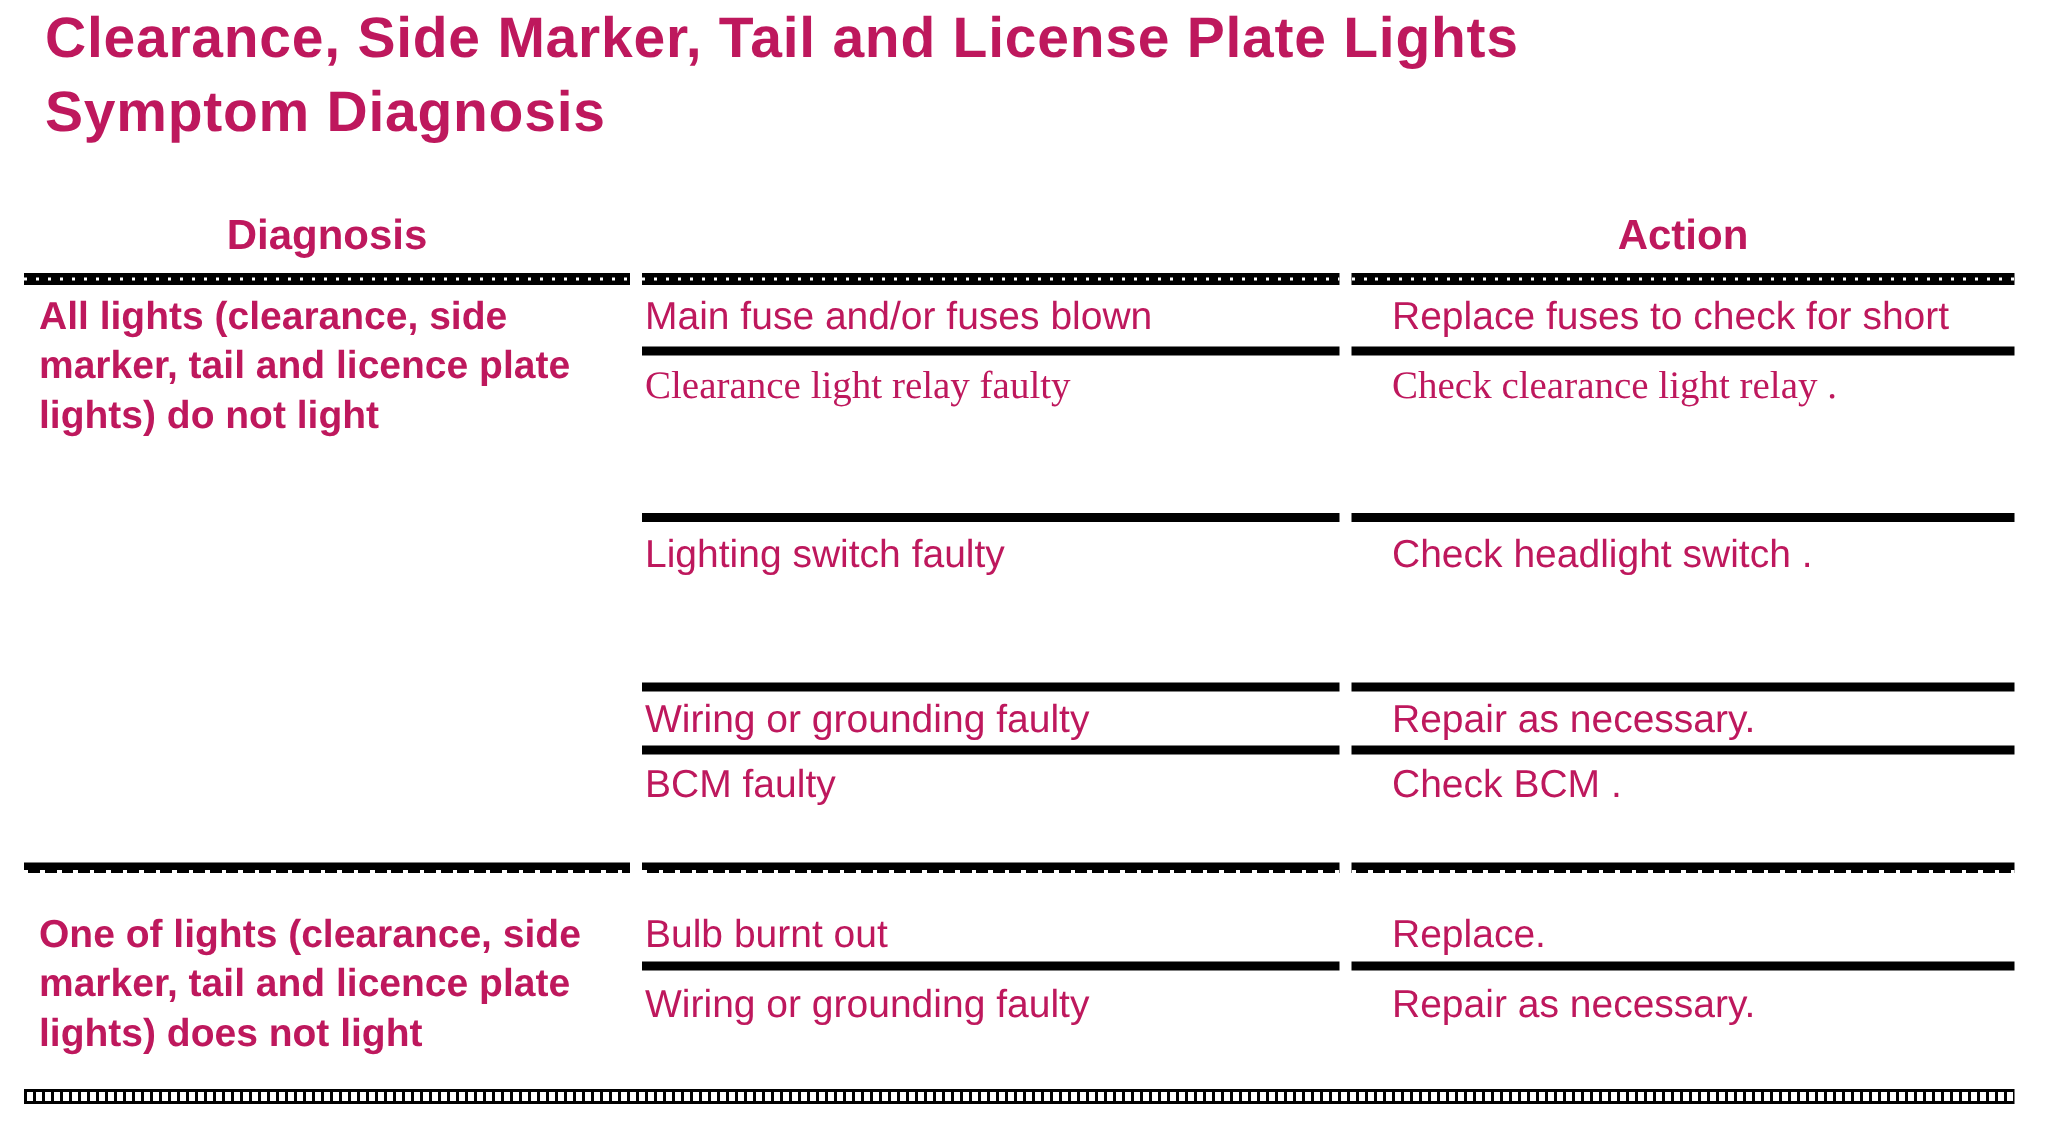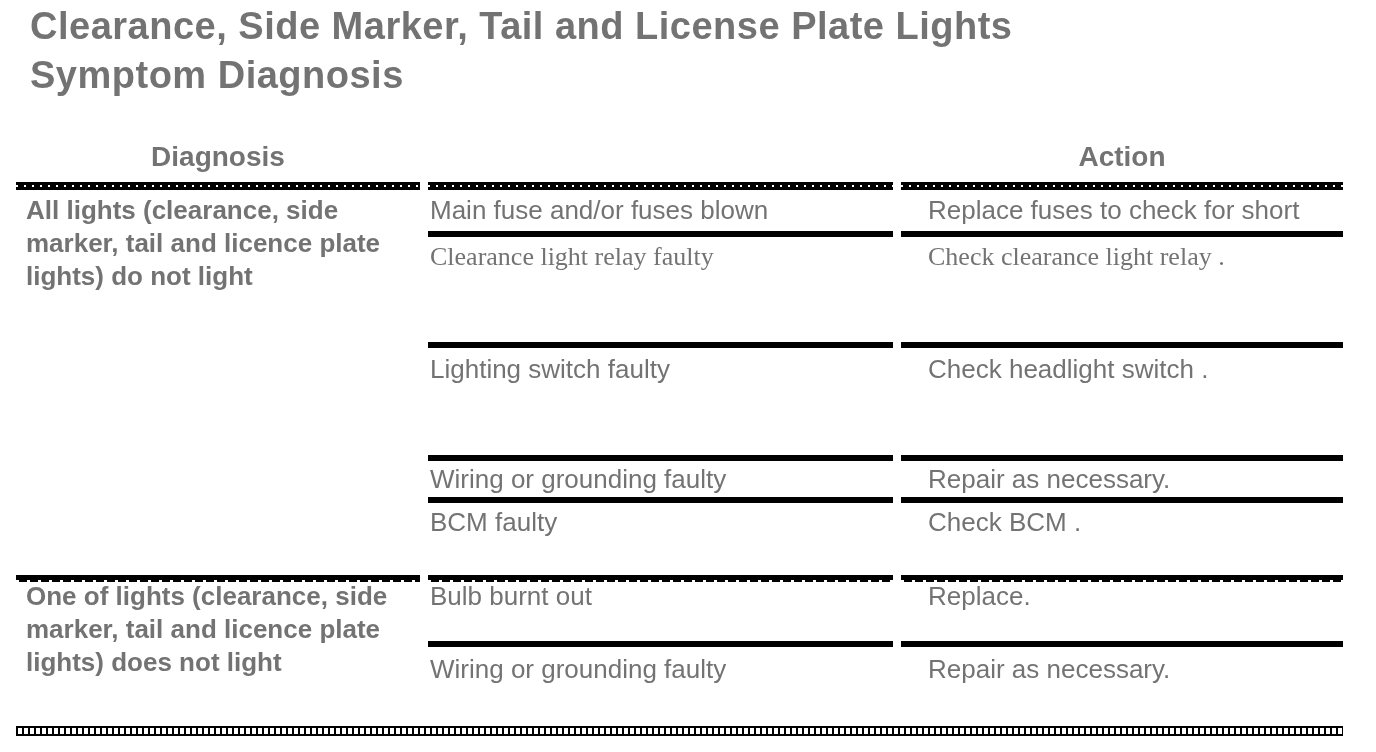--- a/index.html
+++ b/index.html
@@ -1,17 +1,17 @@
 <!DOCTYPE html>
 <html><head>
 <meta charset="utf-8">
 <style>
   html,body{margin:0;padding:0;background:#fff;}
   .page{
-    position:relative;width:1376px;height:752px;background:#fff;color:#737373;
+    position:relative;width:1376px;height:752px;background:#fff;color:#be185d;
     font-family:"Liberation Sans", sans-serif;overflow:hidden;
   }
   .title{
     position:absolute;left:30px;top:2px;margin:0;
     font-size:38px;font-weight:bold;line-height:49px;letter-spacing:.5px;
   }
   .title span{display:block;}
   .col-header{
     position:absolute;top:141px;font-size:28px;font-weight:bold;text-align:center;
   }
@@ -47,21 +47,21 @@
   }
 
   .cell{position:absolute;font-size:26px;line-height:33px;}
   .cond{font-weight:bold;left:26px;width:398px;}
   .cause{left:430px;width:460px;white-space:nowrap;overflow:hidden;}
   .action{left:903px;width:441px;white-space:nowrap;overflow:hidden;margin-left:25px;}
 
   
   .y-r1{top:194px;} .y-r2{top:240px;font-family:Liberation Serif, serif;} .y-r3{top:353px;}
   .y-r4{top:463px;} .y-r5{top:506px;}
-  .y-r6{top:580px;} .y-r7{top:653px;}
+  .y-r6{top:606px;} .y-r7{top:653px;}
 
   
   .x-cond{left:16px;width:404px;}
   .x-cause{left:428px;width:465px;}
   .x-action{left:901px;width:442px;}
   .x-full{left:16px;width:1327px;}
   .y-hdr{top:182px;} .y-s1{top:231px;} .y-s2{top:342px;} .y-s3{top:455px;}
   .y-s4{top:497px;} .y-sec{top:575px;} .y-s5{top:641px;} .y-bot{top:726px;}
 </style>
 </head>

